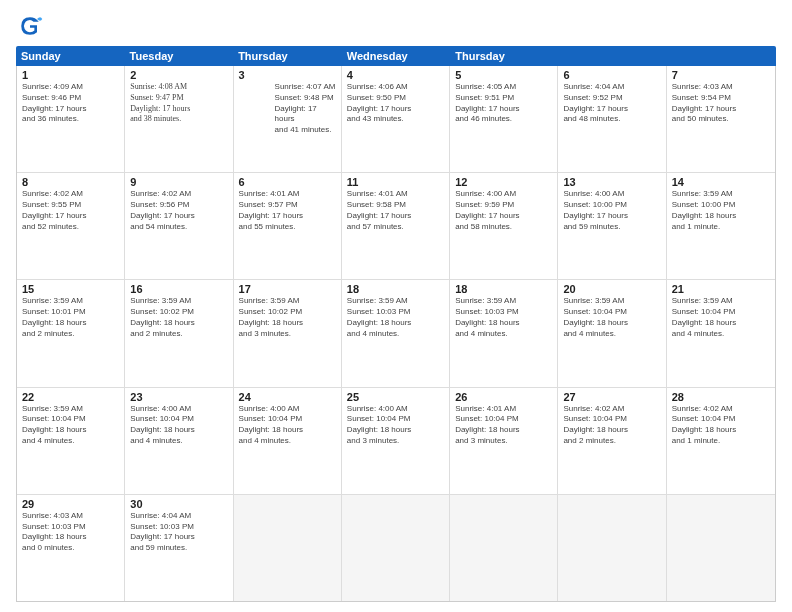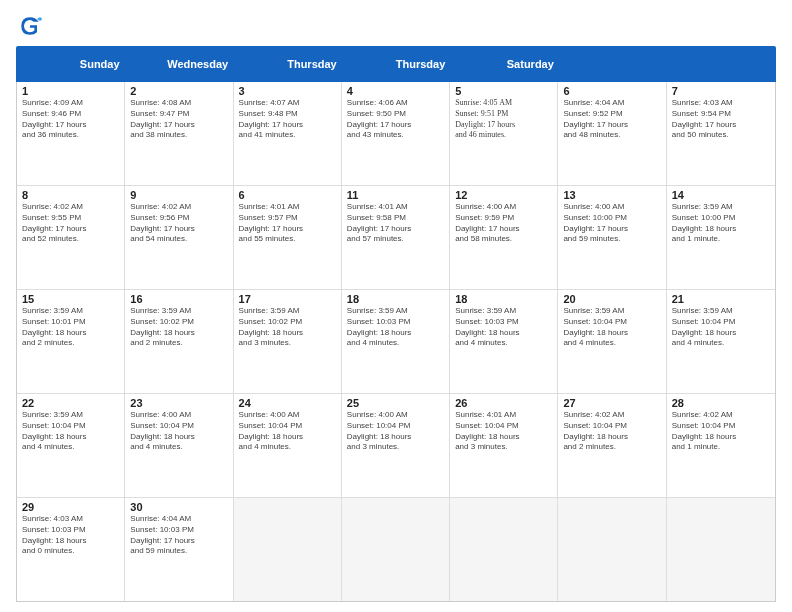--- a/index.html
+++ b/index.html
@@ -61,22 +61,22 @@
     .cal-header {
       display: grid;
       grid-template-columns: repeat(7, 1fr);
       background: #1565c0;
       border-radius: 2px 2px 0 0;
     }
     .cal-header-cell {
       color: #fff;
       font-size: 11px;
       font-weight: bold;
-      padding: 12px 5px;
-      text-align: right;
+      padding: 4px 5px;
+      text-align: left;
     }
     .cal-body {
       flex: 1;
       display: flex;
       flex-direction: column;
       border: 1px solid #ccc;
       border-top: none;
     }
     .cal-row {
       display: grid;
@@ -132,58 +132,58 @@
     </div>
     <div class="title-area">
       <div class="month-title"></div>
       <div class="location"></div>
     </div>
   </div>
 
   <div class="calendar">
     <div class="cal-header" id="cal-header-row">
         <div class="cal-header-cell">Sunday</div>
+        <div class="cal-header-cell">Tuesday</div>
+        <div class="cal-header-cell">Thursday</div>
         <div class="cal-header-cell">Wednesday</div>
         <div class="cal-header-cell">Thursday</div>
-        <div class="cal-header-cell">Thursday</div>
-        <div class="cal-header-cell">Saturday</div>
       </div>
     <div class="cal-body" id="cal-body">
         <div class="cal-row">
           <div class="cal-cell">
             <span class="day-num">1</span>
             <div class="day-info" style="white-space: pre-line;">Sunrise: 4:09 AM
 Sunset: 9:46 PM
 Daylight: 17 hours
 and 36 minutes.</div>
           </div>
           <div class="cal-cell">
             <span class="day-num">2</span>
-            <div class="day-info" style="white-space: pre-line;">Sunrise: 4:08 AM
+            <div class="day-info" style="white-space: pre-line; font-family: Liberation Serif, serif;">Sunrise: 4:08 AM
 Sunset: 9:47 PM
 Daylight: 17 hours
 and 38 minutes.</div>
           </div>
           <div class="cal-cell">
             <span class="day-num">3</span>
-            <div class="day-info" style="white-space: pre-line;">Sunrise: 4:07 AM
+            <div class="day-info" style="white-space: pre-line; margin-left: 36px;">Sunrise: 4:07 AM
 Sunset: 9:48 PM
 Daylight: 17 hours
 and 41 minutes.</div>
           </div>
           <div class="cal-cell">
             <span class="day-num">4</span>
             <div class="day-info" style="white-space: pre-line;">Sunrise: 4:06 AM
 Sunset: 9:50 PM
 Daylight: 17 hours
 and 43 minutes.</div>
           </div>
           <div class="cal-cell">
             <span class="day-num">5</span>
-            <div class="day-info" style="white-space: pre-line; font-family: Liberation Serif, serif;">Sunrise: 4:05 AM
+            <div class="day-info" style="white-space: pre-line;">Sunrise: 4:05 AM
 Sunset: 9:51 PM
 Daylight: 17 hours
 and 46 minutes.</div>
           </div>
           <div class="cal-cell">
             <span class="day-num">6</span>
             <div class="day-info" style="white-space: pre-line;">Sunrise: 4:04 AM
 Sunset: 9:52 PM
 Daylight: 17 hours
 and 48 minutes.</div>

